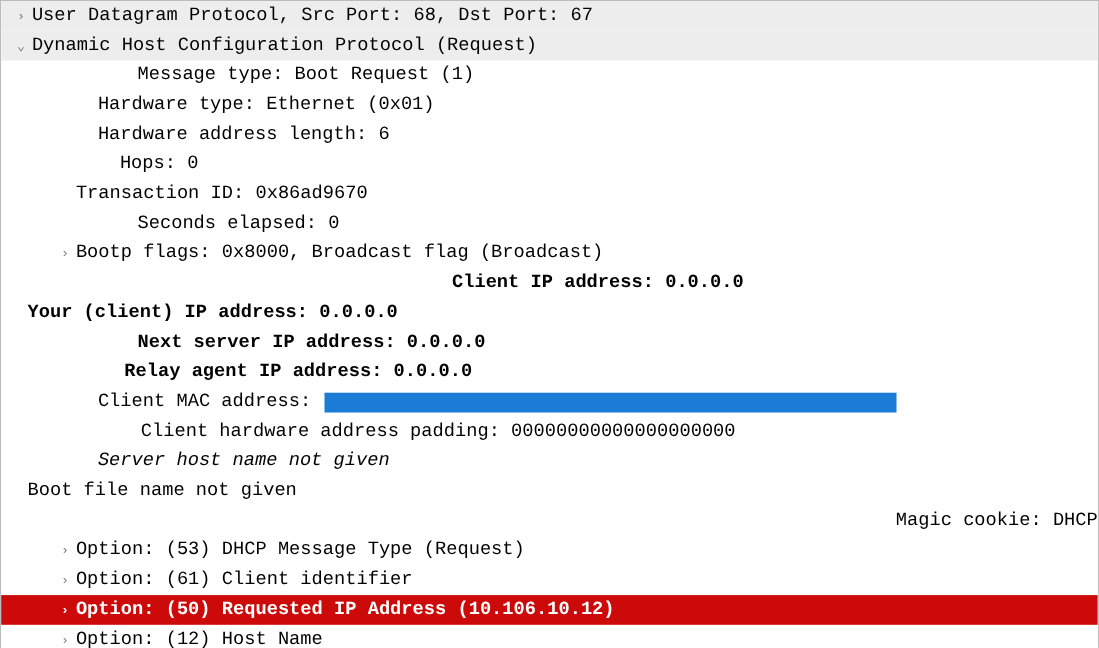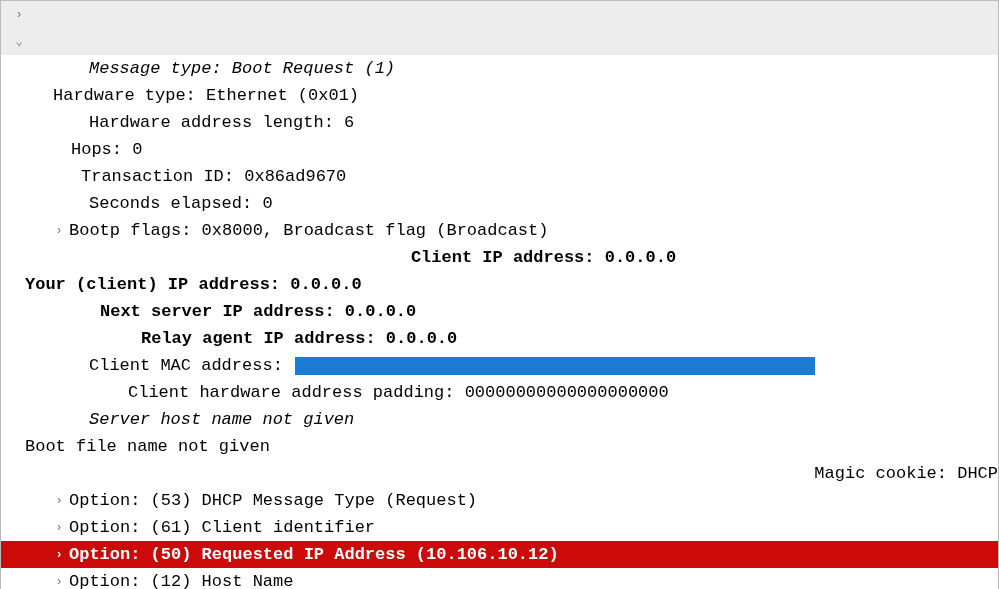--- a/index.html
+++ b/index.html
@@ -67,65 +67,67 @@
       font-weight: bold;
     }
   </style>
 </head>
 <body>
 
 <div class="tree-container">
 
 <div class="tree-row header-row" style="padding-left: 8px;">
       <span class="expander ">›</span>
+      <span class="row-text">User Datagram Protocol, Src Port: 68, Dst Port: 67</span>
     </div>
     <div class="tree-row header-row" style="padding-left: 8px;">
       <span class="expander ">⌄</span>
+      <span class="row-text">Dynamic Host Configuration Protocol (Request)</span>
     </div>
-    <div class="tree-row" style="padding-left: 68px; font-style: italic;">
+    <div class="tree-row" style="padding-left: 104px;">
       <span class="expander none"> </span>
       <span class="row-text">Message type: Boot Request (1)</span>
     </div>
-    <div class="tree-row" style="padding-left: 32px;">
+    <div class="tree-row" style="padding-left: 68px;">
       <span class="expander none"> </span>
       <span class="row-text">Hardware type: Ethernet (0x01)</span>
     </div>
     <div class="tree-row" style="padding-left: 68px; text-align: center;">
       <span class="expander none"> </span>
       <span class="row-text">Hardware address length: 6</span>
     </div>
-    <div class="tree-row" style="padding-left: 50px;">
+    <div class="tree-row" style="padding-left: 88px;">
       <span class="expander none"> </span>
       <span class="row-text">Hops: 0</span>
     </div>
-    <div class="tree-row" style="padding-left: 60px;">
+    <div class="tree-row" style="padding-left: 48px;">
       <span class="expander none"> </span>
       <span class="row-text">Transaction ID: 0x86ad9670</span>
     </div>
-    <div class="tree-row" style="padding-left: 68px; text-align: right;">
+    <div class="tree-row" style="padding-left: 104px; text-align: right;">
       <span class="expander none"> </span>
       <span class="row-text">Seconds elapsed: 0</span>
     </div>
     <div class="tree-row" style="padding-left: 48px;">
       <span class="expander ">›</span>
       <span class="row-text">Bootp flags: 0x8000, Broadcast flag (Broadcast)</span>
     </div>
     <div class="tree-row" style="padding-left: 68px; justify-content: center;">
       <span class="expander none"> </span>
       <span class="row-text bold">Client IP address: 0.0.0.0</span>
     </div>
     <div class="tree-row" style="">
       <span class="expander none"> </span>
       <span class="row-text bold">Your (client) IP address: 0.0.0.0</span>
     </div>
-    <div class="tree-row" style="padding-left: 79px;">
+    <div class="tree-row" style="padding-left: 79px; margin-left: 25px;">
       <span class="expander none"> </span>
       <span class="row-text bold">Next server IP address: 0.0.0.0</span>
     </div>
-    <div class="tree-row" style="padding-left: 92px; margin-left: 28px;">
+    <div class="tree-row" style="padding-left: 92px;">
       <span class="expander none"> </span>
       <span class="row-text bold">Relay agent IP address: 0.0.0.0</span>
     </div>
     <div class="tree-row" style="padding-left: 68px;">
       <span class="expander none"> </span>
       <span class="row-text">Client MAC address: </span>
       <span class="redacted"></span>
     </div>
     <div class="tree-row" style="padding-left: 107px;">
       <span class="expander none"> </span>

